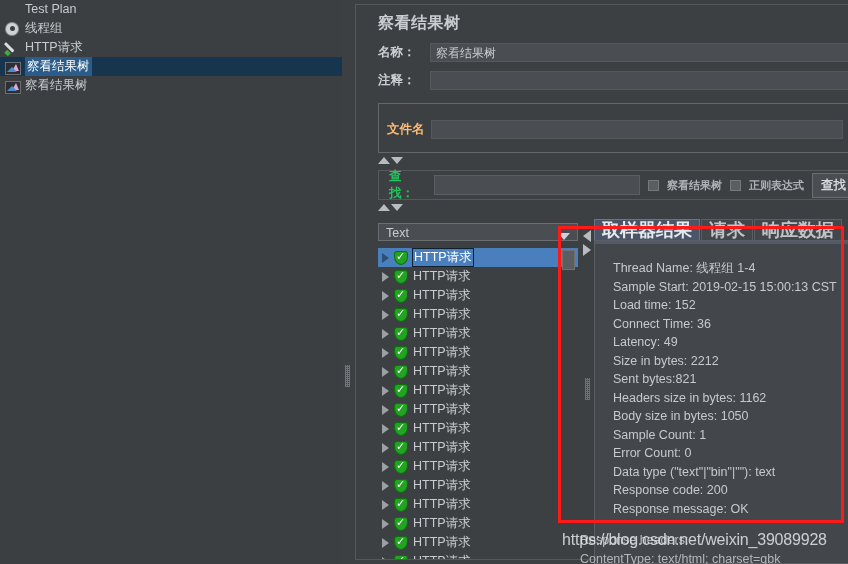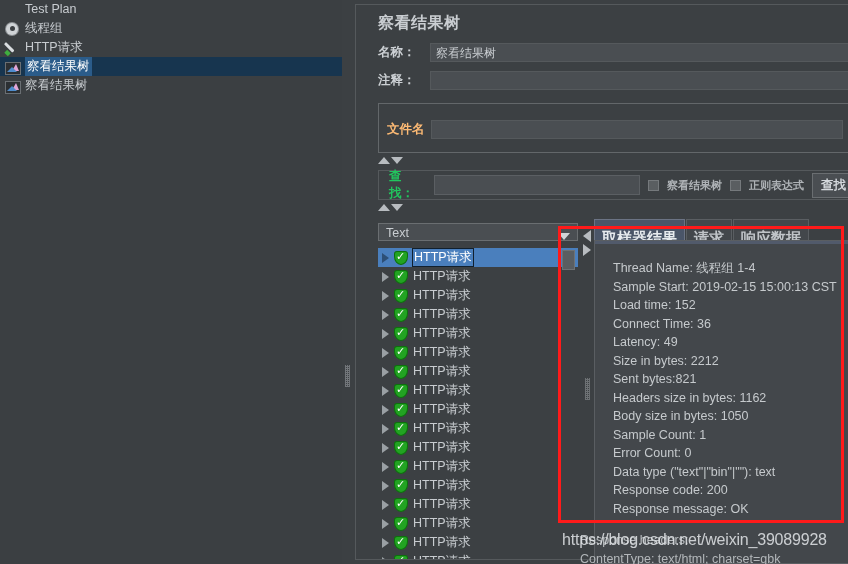--- a/index.html
+++ b/index.html
@@ -211,22 +211,22 @@
                 repeating-linear-gradient(90deg,#8e9296 0 1px,transparent 1px 2px);
     opacity: .6;
   }
 
   
   .detail {
     position: absolute; left: 238px; top: 214px; right: -10px; bottom: -5px;
   }
   .tabstrip { display: flex; align-items: flex-end; height: 21px; }
   .tab {
-    height: 21px; line-height: 20px; padding: 8px 7px;
-    font-size: 15px; font-weight: bold; color: #c0c4c8;
+    height: 21px; line-height: 20px; padding: 0 7px;
+    font-size: 18px; font-weight: bold; color: #c0c4c8;
     background: #43474b; border: 1px solid #5a5e62; border-bottom: none;
     margin-right: 1px;
   }
   .tab.active { background: #4a5568; color: #e6eaee; border-color: #6b7384; }
   .detail-body {
     position: absolute; left: 0; right: 0; top: 21px; bottom: 0;
     background: #43474b; border: 1px solid #5a5e62;
   }
   .detail-body .topline {
     position: absolute; left: 0; right: 0; top: 0; height: 3px; background: #515a6b;

